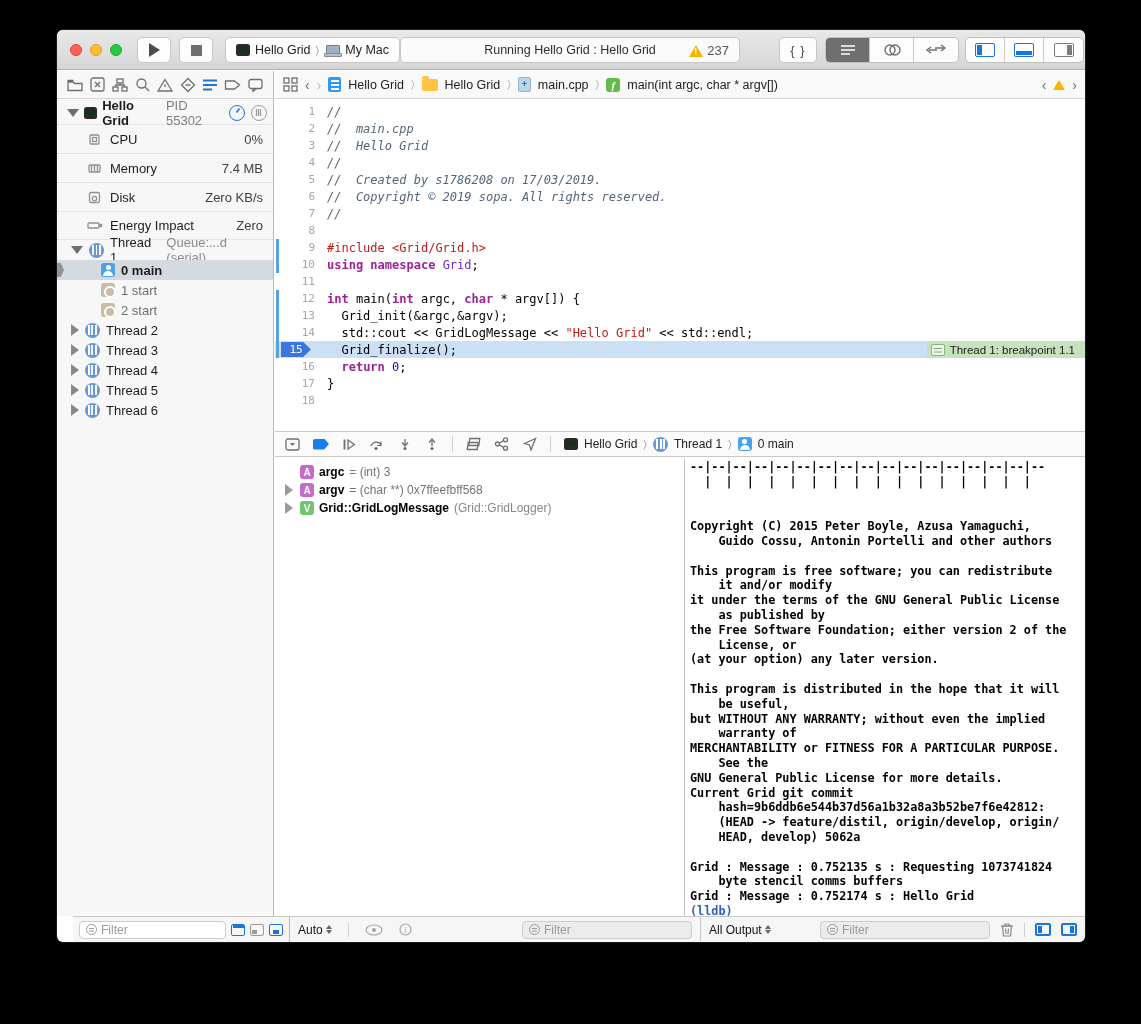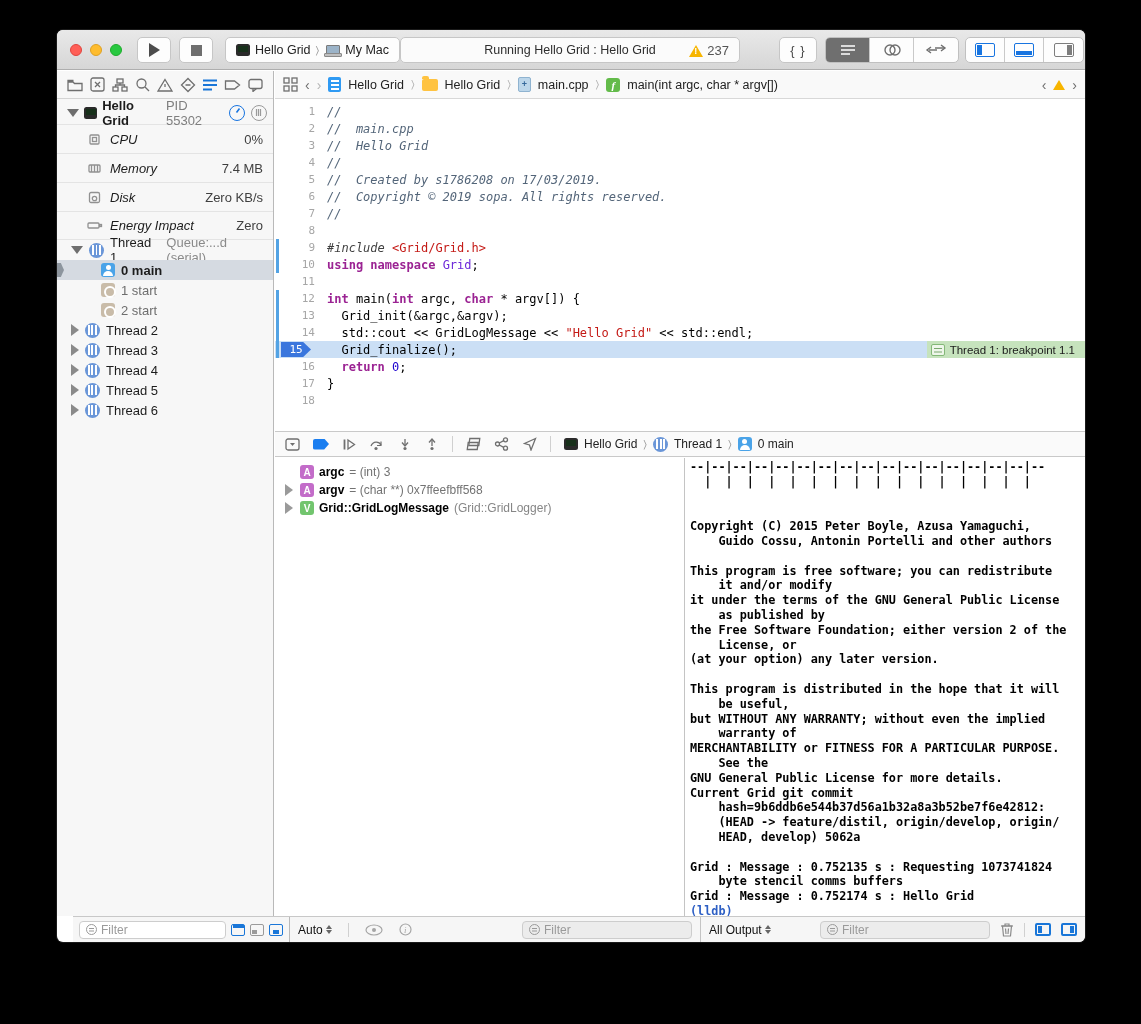--- a/index.html
+++ b/index.html
@@ -57,21 +57,21 @@
   .disc.open { border-left:6px solid transparent; border-right:6px solid transparent; border-top:8px solid #6e6e6e; }
   .disc.closed { border-top:6px solid transparent; border-bottom:6px solid transparent; border-left:8px solid #8a8a8a; }
   .proc-name { font-weight:bold; }
   .proc-pid { color:#7e7e7e; }
   .proc-icons { margin-left:auto; display:flex; gap:6px; align-items:center; }
   .circ-ic { width:16px; height:16px; border-radius:50%; border:1.5px solid; position:relative; }
   .circ-ic.blue { border-color:#1774e0; }
   .circ-ic.gray { border-color:#9a9a9a; }
   .gauge-row { display:flex; align-items:center; height:29px; padding:0 10px 0 30px; gap:8px; border-top:1px solid #e4e4e4; }
   .gauge-row:last-child { border-bottom:1px solid #e4e4e4; }
-  .gauge-label { color:#1c1c1c;font-style:italic; }
+  .gauge-label { color:#1c1c1c; }
   .gauge-val { margin-left:auto; color:#3f3f3f; }
   .gicon { width:15px; height:15px; opacity:0.75; }
   .netbar { position:absolute; left:0px; width:3px; height:9px; background:#2f7fdb; margin-top:20px; }
   .thread-row { display:flex; align-items:center; height:20px; padding:0 6px 0 14px; gap:6px; position:relative; }
   .thread-detail { color:#8a8a8a; }
   .frame-row { display:flex; align-items:center; height:20px; padding:0 6px 0 44px; gap:6px; position:relative; }
   .frame-row.sel { background:#d5dae1; font-weight:bold; }
   .frame-row.sel::before { content:""; position:absolute; left:0; top:3px; width:7px; height:14px; background:#8d959e; clip-path:polygon(0 0,55% 0,100% 50%,55% 100%,0 100%); }
   .thicon { width:15px; height:15px; border-radius:50%; background:#6a96d8; position:relative; flex:none; }
   .thicon::after { content:""; position:absolute; left:3px; top:2.5px; width:9px; height:10px; background:linear-gradient(90deg,#fff 0 2px,transparent 2px 3.5px,#fff 3.5px 5.5px,transparent 5.5px 7px,#fff 7px 9px); }
@@ -106,21 +106,21 @@
   .eline .code { padding-left:8px; }
   .eline.hl { background:#cbdff5; }
   .bpbadge { display:inline-block; width:30px; height:15px; background:#3a76dd; color:#fff; text-align:center; line-height:15px; clip-path:polygon(0 0,74% 0,100% 50%,74% 100%,0 100%); font-size:11px; margin-right:4px; }
   .ann { margin-left:auto; height:17px; background:#c6e3bd; display:flex; align-items:center; gap:5px; padding:0 10px 0 4px; font-family:"Liberation Sans",sans-serif; font-size:11.5px; color:#1b1b1b; }
   .ann-ic { width:14px; height:12px; background:#eef6ea; border:1px solid #84b878; border-radius:2px; position:relative; }
   .ann-ic::after { content:""; position:absolute; left:2.5px; top:3px; width:8px; height:1.5px; background:#7aa86f; box-shadow:0 3.5px 0 #7aa86f; }
   .cm { color:#536579; font-style:italic; }
   .kw { color:#9b2393; font-weight:bold; }
   .str { color:#c41a16; }
   .num { color:#1c00cf; }
-  .pp { color:#404040;font-style:italic; }
+  .pp { color:#b91c1c; }
   .ty { color:#6d28d9; }
   .pl { color:#000; }
 
   
   .debugbar { position:absolute; top:360px; left:0; right:0; height:26px; border-top:1px solid #c9c9c9; border-bottom:1px solid #c9c9c9; background:#fafafa; display:flex; align-items:center; gap:13px; padding:0 10px; font-size:12px; color:#222; }
   .dbsep { width:1px; height:16px; background:#d0d0d0; }
   .bp-tag { width:16px; height:11px; background:#1a7ef0; clip-path:polygon(0 0,70% 0,100% 50%,70% 100%,0 100%); border-radius:2px; }
   .db-crumb { display:flex; align-items:center; gap:6px; }
 
   

